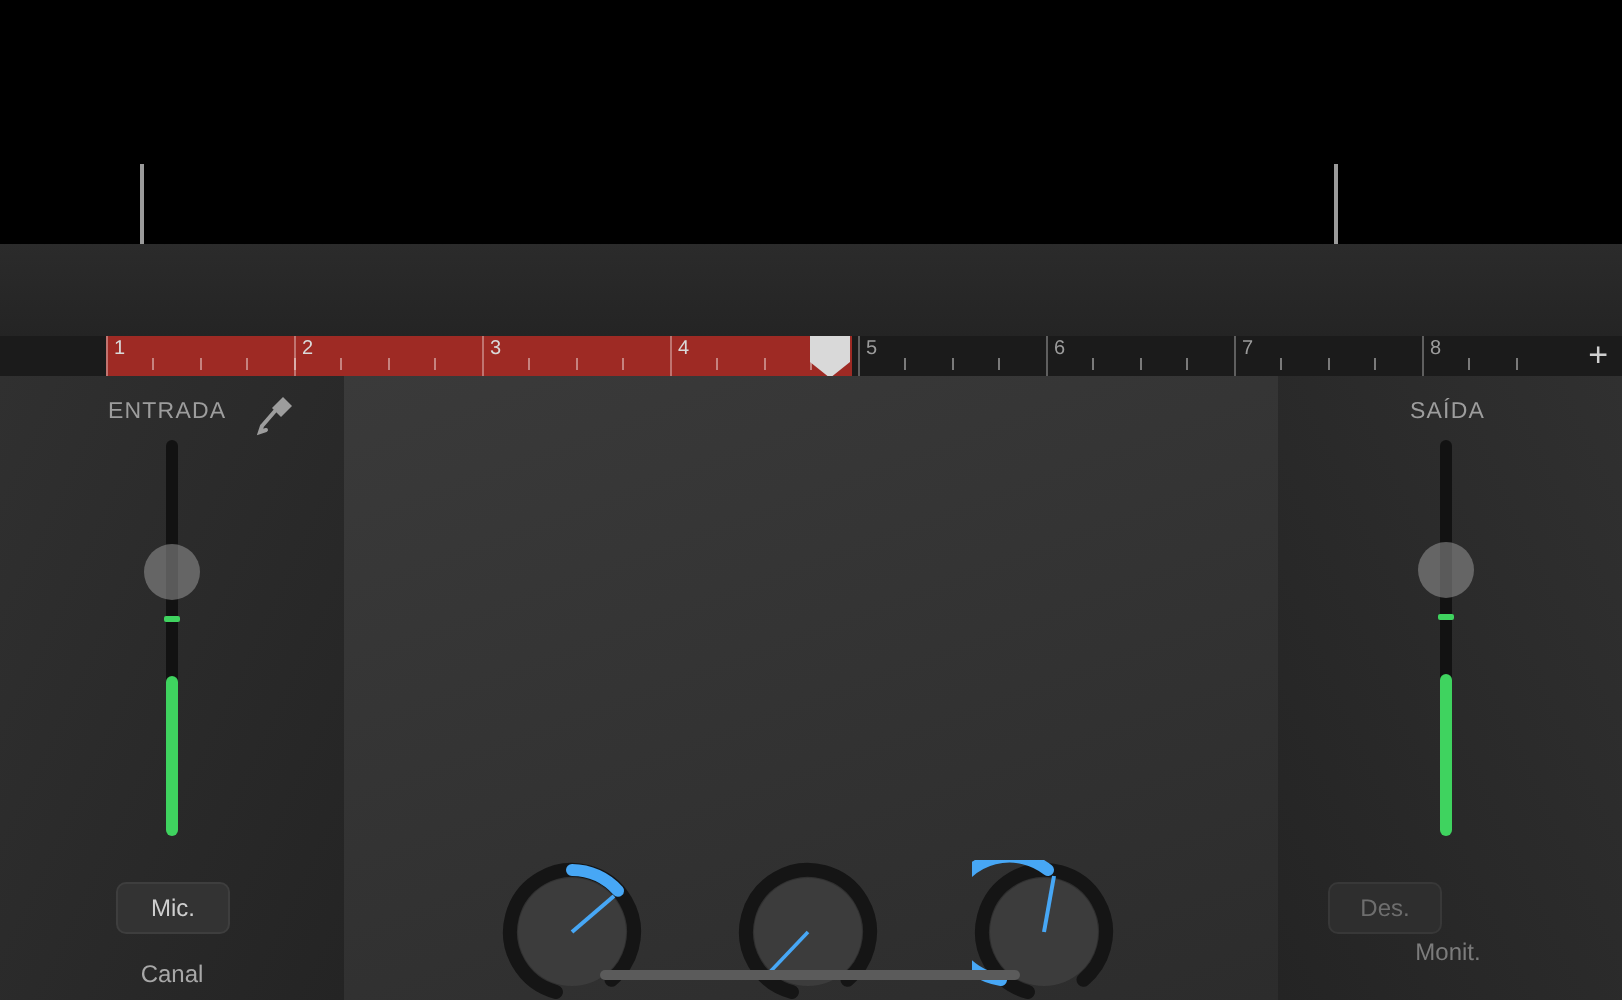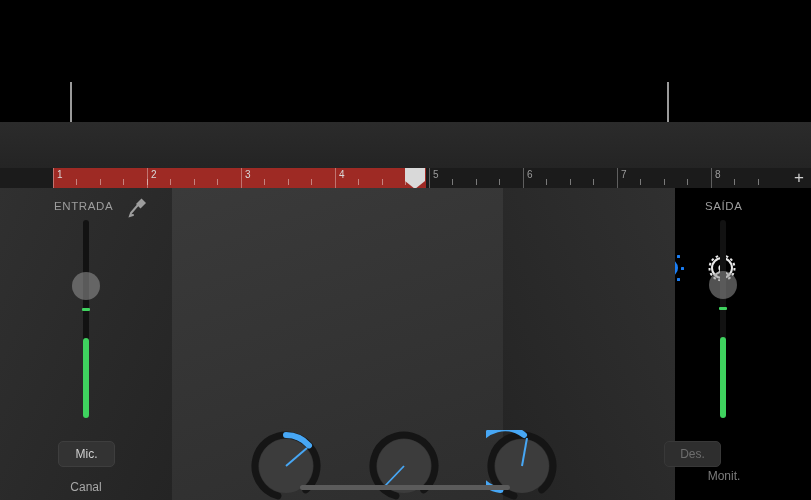--- a/index.html
+++ b/index.html
@@ -73,21 +73,21 @@
   .rtick{position:absolute;top:11px;width:1px;height:6px;background:rgba(255,255,255,.42);}
   .rnum{position:absolute;top:1px;font-size:10px;color:#d9d9d9;line-height:11px;}
   .rnum.ondark{color:#9b9b9b;}
   .playhead{position:absolute;top:0;width:20px;height:20px;}
   .ph-body{width:20px;height:13px;background:#d9d9d9;}
   .ph-tip{width:0;height:0;border-left:10px solid transparent;border-right:10px solid transparent;
           border-top:8px solid #d9d9d9;}
   .plus{position:absolute;right:7px;top:2px;color:#cfcfcf;font-size:17px;line-height:16px;}
 
   
-  .body{position:absolute;left:0;top:188px;width:675px;height:312px;
+  .body{position:absolute;left:0;top:188px;width:811px;height:312px;
         background:#2a2a2a;}
   .col-left{position:absolute;left:0;top:0;width:172px;height:312px;
             background:linear-gradient(115deg,#303030,#242424);}
   .col-right{position:absolute;right:0;top:0;width:172px;height:312px;
              background:linear-gradient(245deg,#303030,#242424);}
   .col-center{position:absolute;left:172px;top:0;width:467px;height:312px;
               background:linear-gradient(160deg,#3a3a3a,#2c2c2c);}
 
   .colhead{position:absolute;font-size:11.5px;color:#9d9d9d;letter-spacing:.6px;}
 

